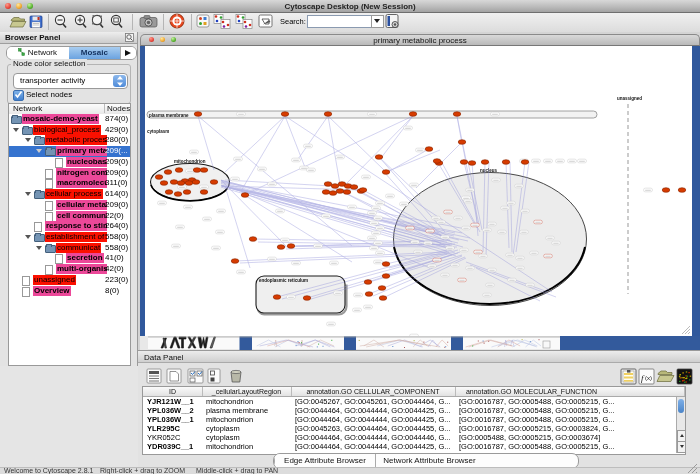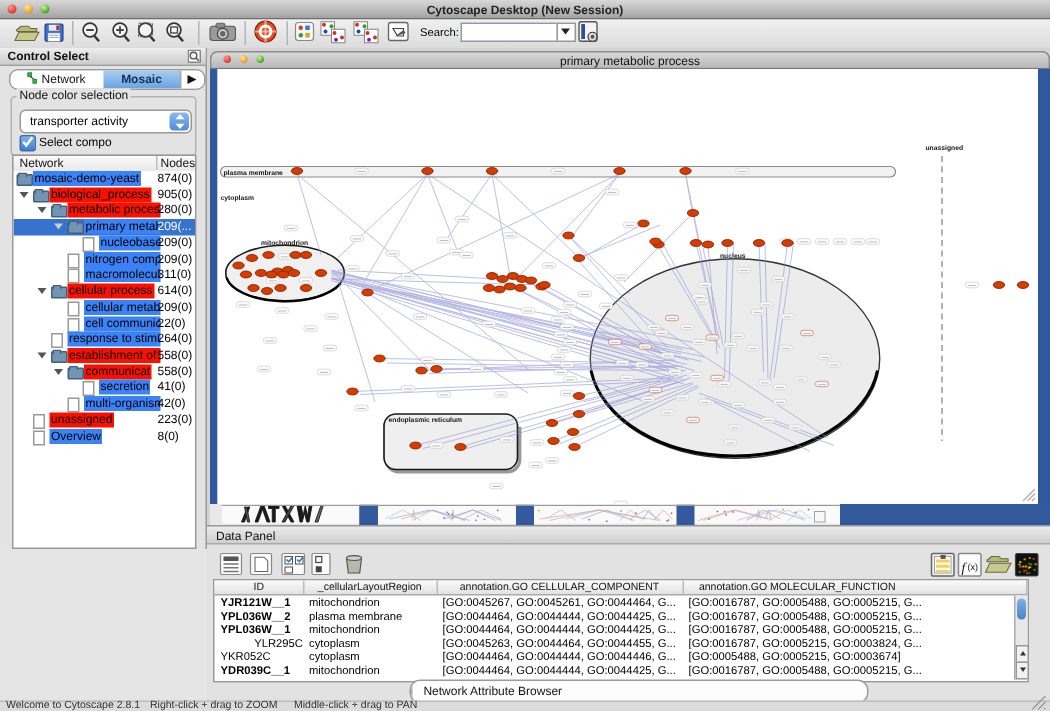--- a/index.html
+++ b/index.html
@@ -19,21 +19,21 @@
 #combo{left:13px;top:73px;width:113px;height:14px;background:#fff;border:1px solid #999;border-radius:4px;}
 #combo .txt{position:absolute;left:6px;top:2px;font-size:8px;color:#000;}
 #combo .step{position:absolute;right:1px;top:1px;width:13px;height:12px;border-radius:3px;background:linear-gradient(#8cb8ec,#4f8bd8);}
 #checkbox{left:13px;top:90px;width:9px;height:9px;border-radius:2px;background:linear-gradient(#7fb2e8,#3f7fd0);border:1px solid #3a6eb0;}
 #cklab{left:26px;top:90px;font-size:8px;color:#000;}
 #treehead{left:8px;top:103px;width:121px;height:10px;background:linear-gradient(#fcfcfc,#e8e8e8);border:1px solid #999;display:flex;}
 #treebox{left:8px;top:114px;width:121px;height:251px;background:#fff;border-left:1px solid #999;border-right:1px solid #999;border-bottom:1px solid #999;overflow:hidden;}
 .trow{position:absolute;left:0;width:121px;height:10.7px;font-size:8px;white-space:nowrap;}
 .trow .lab{position:absolute;top:0;height:10px;line-height:10.5px;padding:0 1px;color:#000;}
 .trow .cnt{position:absolute;left:96px;top:0;line-height:10.5px;color:#000;}
-.grn{background:#3b82f6;}
+.grn{background:#ec4899;font-weight:bold;}
 .red{background:#fb1000;}
 .tri{position:absolute;top:3px;width:0;height:0;border-left:3px solid transparent;border-right:3px solid transparent;border-top:4px solid #555;}
 .fold{position:absolute;top:2px;width:9px;height:6px;background:#7494b4;border:1px solid #44607c;border-radius:1px;}
 .fold:before{content:"";position:absolute;left:0;top:-2px;width:4px;height:2px;background:#7494b4;border:1px solid #44607c;border-bottom:none;border-radius:1px 1px 0 0;}
 .file{position:absolute;top:1px;width:6px;height:8px;background:#fff;border:1px solid #999;}
 
 #mdi{left:138px;top:32px;width:562px;height:320px;background:#d4d4d4;}
 #nwin-title{left:140px;top:34px;width:560px;height:12px;background:linear-gradient(#d9d9d9,#b9b9b9);border:1px solid #8a8a8a;border-bottom:1px solid #777;border-radius:5px 5px 0 0;box-sizing:border-box;}
 #nwin-title span{position:absolute;left:0;width:100%;text-align:center;top:1px;font-size:8px;color:#111;}
 .bord{background:#30589c;}
@@ -129,21 +129,21 @@
 <div class="abs sep" style="left:132px"></div>
 <div class="abs sep" style="left:163px"></div>
 <div class="abs sep" style="left:191px"></div>
 <div class="abs stx" style="left:280px;top:17px;font-size:7.5px;color:#000;">Search:</div>
 <div class="abs" style="left:307px;top:15px;width:63px;height:11px;background:#fff;border:1px solid #8a9ab0;"></div>
 <div class="abs" style="left:371px;top:15px;width:11px;height:11px;background:#fff;border:1px solid #999;"></div>
 <div class="abs" style="left:374px;top:19px;width:0;height:0;border-left:3px solid transparent;border-right:3px solid transparent;border-top:4px solid #222;"></div>
 
 <div class="abs" id="cpanel"></div>
 <div class="abs" id="cphead">
-    <span>Control Select</span>
+    <span>Browser Panel</span>
     <svg style="position:absolute;right:3px;top:1px;" width="9" height="9" viewBox="0 0 9 9">
       <rect x="0.5" y="0.5" width="8" height="8" fill="#f4f4f4" stroke="#777" stroke-width="0.8"></rect>
       <circle cx="4" cy="4" r="2.2" fill="none" stroke="#555" stroke-width="0.9"></circle>
       <line x1="5.5" y1="5.5" x2="7.5" y2="7.5" stroke="#555" stroke-width="1"></line>
     </svg>
   </div>
 <div class="abs" id="tabs">
   <div class="tab" style="width:62px;background:#fff;"><svg width="7" height="8" viewBox="0 0 7 8" style="vertical-align:-1px;">
         <rect x="0.5" y="0.5" width="2.6" height="2.6" fill="#3fae49" stroke="#1c7a26" stroke-width="0.5"></rect>
         <rect x="3.9" y="4.9" width="2.6" height="2.6" fill="#3fae49" stroke="#1c7a26" stroke-width="0.5"></rect>
@@ -161,36 +161,36 @@
     <span class="step"></span>
     <svg style="position:absolute;right:3px;top:2px;" width="8" height="10" viewBox="0 0 8 10">
       <path d="M4 0 L7 3.5 H1 Z" fill="#fff"></path>
       <path d="M4 10 L7 6.5 H1 Z" fill="#fff"></path>
     </svg>
   </div>
 <div class="abs" id="checkbox"></div>
 <svg class="abs" style="left:13px;top:89px;z-index:3;" width="11" height="11" viewBox="0 0 11 11">
     <path d="M2.5 5.5 L4.5 8 L8.5 2.5" fill="none" stroke="#fff" stroke-width="1.6"></path>
   </svg>
-<div class="abs" id="cklab">Select compo</div>
+<div class="abs" id="cklab">Select nodes</div>
 <div class="abs" id="treehead">
   <div class="th" style="position:relative;width:95px;text-align:left;padding-left:4px;font-size:8px;">Network</div>
   <div class="th" style="position:relative;width:24px;text-align:left;padding-left:2px;font-size:8px;border-right:none;">Nodes</div>
 </div>
 <div class="abs" id="treebox">
     <div class="trow" style="top:0.0px;">
       <span class="fold" style="left:2px;"></span>
       <span class="lab grn" style="left:13px;max-width:83px;overflow:hidden;">mosaic-demo-yeast</span>
       <span class="cnt" style="">874(0)</span>
     </div>
 <div class="trow" style="top:10.7px;">
       <span class="tri" style="left:4px;"></span>
       <span class="fold" style="left:13px;"></span>
       <span class="lab red" style="left:24px;max-width:72px;overflow:hidden;">biological_process</span>
-      <span class="cnt" style="">905(0)</span>
+      <span class="cnt" style="">429(0)</span>
     </div>
 <div class="trow" style="top:21.4px;">
       <span class="tri" style="left:16px;"></span>
       <span class="fold" style="left:25px;"></span>
       <span class="lab red" style="left:36px;max-width:60px;overflow:hidden;">metabolic process</span>
       <span class="cnt" style="">280(0)</span>
     </div>
 <div class="trow" style="top:32.2px;background:#3573cf;">
       <span class="tri" style="left:27px;border-top-color:#ccc;"></span>
       <span class="fold" style="left:36px;"></span>
@@ -818,21 +818,21 @@
 <div class="td" style="left:152px;top:10px;width:160px;">[GO:0045267, GO:0045261, GO:0044464, G...</div>
 <div class="td" style="left:316px;top:10px;width:226px;">[GO:0016787, GO:0005488, GO:0005215, G...</div>
 <div class="td" style="left:4px;top:19px;width:55px;font-weight:bold;">YPL036W__2</div>
 <div class="td" style="left:63px;top:19px;width:85px;">plasma membrane</div>
 <div class="td" style="left:152px;top:19px;width:160px;">[GO:0044464, GO:0044444, GO:0044425, G...</div>
 <div class="td" style="left:316px;top:19px;width:226px;">[GO:0016787, GO:0005488, GO:0005215, G...</div>
 <div class="td" style="left:4px;top:28px;width:55px;font-weight:bold;">YPL036W__1</div>
 <div class="td" style="left:63px;top:28px;width:85px;">mitochondrion</div>
 <div class="td" style="left:152px;top:28px;width:160px;">[GO:0044464, GO:0044444, GO:0044425, G...</div>
 <div class="td" style="left:316px;top:28px;width:226px;">[GO:0016787, GO:0005488, GO:0005215, G...</div>
-<div class="td" style="left:4px;top:37px;width:55px;font-weight:normal;text-align:right;">YLR295C</div>
+<div class="td" style="left:4px;top:37px;width:55px;font-weight:bold;">YLR295C</div>
 <div class="td" style="left:63px;top:37px;width:85px;">cytoplasm</div>
 <div class="td" style="left:152px;top:37px;width:160px;">[GO:0045263, GO:0044464, GO:0044455, G...</div>
 <div class="td" style="left:316px;top:37px;width:226px;">[GO:0016787, GO:0005215, GO:0003824, G...</div>
 <div class="td" style="left:4px;top:46px;width:55px;font-weight:normal;">YKR052C</div>
 <div class="td" style="left:63px;top:46px;width:85px;">cytoplasm</div>
 <div class="td" style="left:152px;top:46px;width:160px;">[GO:0044464, GO:0044444, GO:0044446, G...</div>
 <div class="td" style="left:316px;top:46px;width:226px;">[GO:0005488, GO:0005215, GO:0003674]</div>
 <div class="td" style="left:4px;top:55px;width:55px;font-weight:bold;">YDR039C__1</div>
 <div class="td" style="left:63px;top:55px;width:85px;">mitochondrion</div>
 <div class="td" style="left:152px;top:55px;width:160px;">[GO:0044464, GO:0044444, GO:0044425, G...</div>
@@ -842,20 +842,21 @@
       <div style="position:absolute;left:0px;bottom:11px;width:7px;height:10px;background:#f2f2f2;border:1px solid #999;">
         <span style="position:absolute;left:1.5px;top:3px;width:0;height:0;border-left:2px solid transparent;border-right:2px solid transparent;border-bottom:3.5px solid #333;"></span>
       </div>
       <div style="position:absolute;left:0px;bottom:0px;width:7px;height:10px;background:#f2f2f2;border:1px solid #999;">
         <span style="position:absolute;left:1.5px;top:3px;width:0;height:0;border-left:2px solid transparent;border-right:2px solid transparent;border-top:3.5px solid #333;"></span>
       </div>
     </div>
   </div>
 
 <div class="abs" id="btabs">
+  <div class="btab" style="width:100px;background:#fdfdfd;border-left:1px solid #aaa;">Edge Attribute Browser</div>
   <div class="btab" style="width:107px;background:#fdfdfd;border-left:1px solid #aaa;">Network Attribute Browser</div>
 </div>
 <div class="abs" id="statusbar"></div>
 <div class="stx" style="left:4px;">Welcome to Cytoscape 2.8.1</div>
 <div class="stx" style="left:100px;">Right-click + drag to ZOOM</div>
 <div class="stx" style="left:196px;">Middle-click + drag to PAN</div>
 <svg class="abs" style="left:688px;top:464px;" width="10" height="9" viewBox="0 0 10 9">
     <g stroke="#9a9a9a" stroke-width="1">
       <line x1="9" y1="0" x2="0" y2="9"></line>
       <line x1="9" y1="4" x2="4" y2="9"></line>

